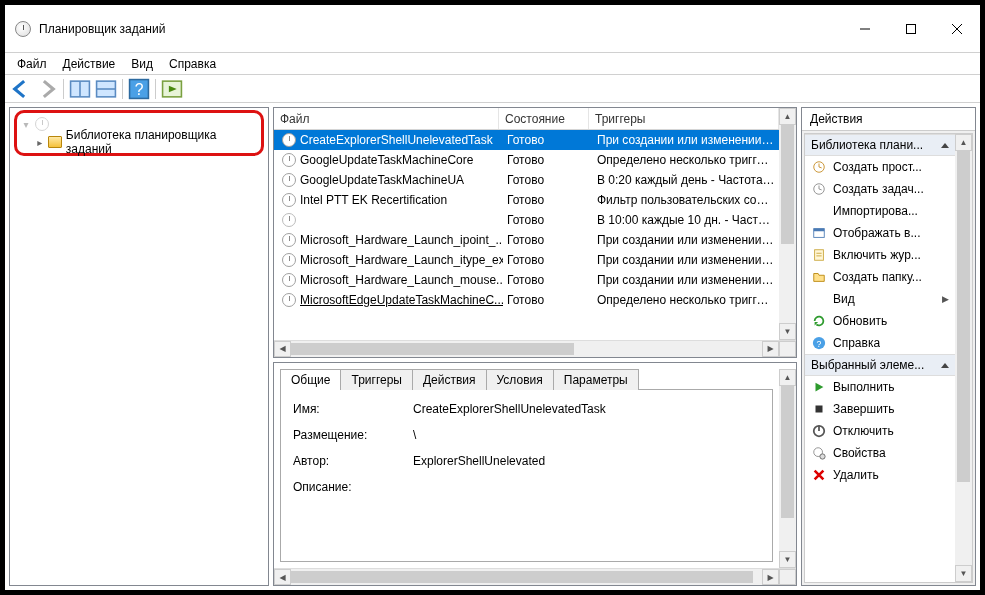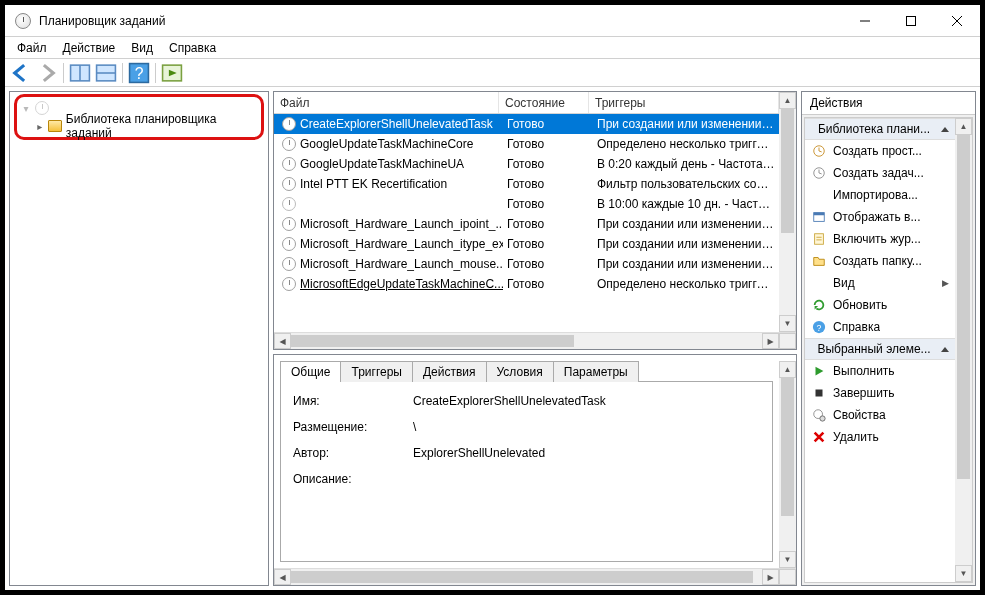--- a/index.html
+++ b/index.html
@@ -1,20 +1,20 @@
 <!DOCTYPE html>
 <html><head>
 <meta charset="utf-8">
 <style>
   * { box-sizing: border-box; }
   html, body { margin: 0; padding: 0; font-family: "Segoe UI", Tahoma, sans-serif; font-size: 12px; color: #000; }
   body { background: #fff; width: 985px; height: 595px; border: 5px solid #000; display: flex; flex-direction: column; overflow: hidden; }
 
   
-  .titlebar { background: #fff; height: 32px; display: flex; align-items: center; border-bottom: 1px solid #d0d0d0; }
+  .titlebar { background: #fff; height: 48px; display: flex; align-items: center; border-bottom: 1px solid #d0d0d0; }
   .titlebar .title-icon { width: 16px; height: 16px; margin: 0 8px 0 10px; border: 1px solid #888; border-radius: 50%; background: radial-gradient(circle at 40% 40%, #fff, #ddd); position: relative; }
   .titlebar .title-icon::after { content: ""; position: absolute; left: 7px; top: 3px; width: 1px; height: 5px; background: #555; }
   .titlebar .title { flex: 1; }
   .win-btn { width: 46px; height: 32px; display: flex; align-items: center; justify-content: center; }
   .win-btn svg { width: 10px; height: 10px; stroke: #000; fill: none; stroke-width: 1; }
 
   
   .menubar { height: 22px; display: flex; align-items: center; padding: 0 4px; border-bottom: 1px solid #d0d0d0; }
   .menubar span { padding: 2px 8px; }
 
@@ -58,21 +58,21 @@
   .form-row { display: flex; margin-bottom: 12px; }
   .form-label { width: 120px; color: #000; }
   .form-value { color: #000; }
 
   
   .actions-panel { width: 175px; display: flex; flex-direction: column; border: 1px solid #828790; background: #f0f0f0; overflow: hidden; }
   .actions-header { background: #fff; border-bottom: 1px solid #ccc; padding: 4px 8px; font-weight: normal; }
   .actions-inner { flex: 1; background: #fff; margin: 2px; display: flex; border: 1px solid #ccc; overflow: hidden; }
   .actions-list { flex: 1; display: flex; flex-direction: column; overflow-y: hidden; }
   .sect-head { display: flex; align-items: center; background: #e9eef5; padding: 3px 6px; border-top: 1px solid #ddd; border-bottom: 1px solid #ddd; white-space: nowrap; overflow: hidden; text-overflow: ellipsis; }
-  .sect-head .sect-lbl { flex: 1; overflow: hidden; text-overflow: ellipsis; text-align: center; }
+  .sect-head .sect-lbl { flex: 1; overflow: hidden; text-overflow: ellipsis; }
   .arrow-up { width: 0; height: 0; border-left: 4px solid transparent; border-right: 4px solid transparent; border-bottom: 5px solid #444; margin-left: 4px; }
   .action-item { display: flex; align-items: center; padding: 3px 6px; gap: 6px; white-space: nowrap; overflow: hidden; text-overflow: ellipsis; }
   .action-item .lbl { overflow: hidden; text-overflow: ellipsis; }
   .ic { width: 16px; height: 16px; display: flex; align-items: center; justify-content: center; font-size: 13px; flex: 0 0 auto; }
   .ic svg { width: 14px; height: 14px; }
 
   
   .scroll-stub { width: 17px; background: #f0f0f0; display: flex; flex-direction: column; }
   .scroll-btn { height: 17px; background: #f0f0f0; border: 1px solid #cdcdcd; display: flex; align-items: center; justify-content: center; font-size: 8px; color: #555; }
   .scroll-track { flex: 1; background: #f0f0f0; position: relative; }
@@ -419,20 +419,29 @@
             <span class="ic">
               <svg viewBox="0 0 16 16">
                 <rect x="4" y="4" width="8" height="8" fill="#333"></rect>
               </svg>
             </span>
             <span class="lbl">Завершить</span>
           </div>
           <div class="action-item">
             <span class="ic">
               <svg viewBox="0 0 16 16">
+                <circle cx="8" cy="8" r="6" fill="none" stroke="#555" stroke-width="2"></circle>
+                <path d="M8 2v6" stroke="#555" stroke-width="2"></path>
+              </svg>
+            </span>
+            <span class="lbl">Отключить</span>
+          </div>
+          <div class="action-item">
+            <span class="ic">
+              <svg viewBox="0 0 16 16">
                 <circle cx="7" cy="7" r="5" fill="#fff" stroke="#888"></circle>
                 <circle cx="12" cy="12" r="3" fill="#ddd" stroke="#666"></circle>
               </svg>
             </span>
             <span class="lbl">Свойства</span>
           </div>
           <div class="action-item">
             <span class="ic">
               <svg viewBox="0 0 16 16">
                 <path d="M3 3l10 10M13 3L3 13" stroke="#d00" stroke-width="3"></path>

